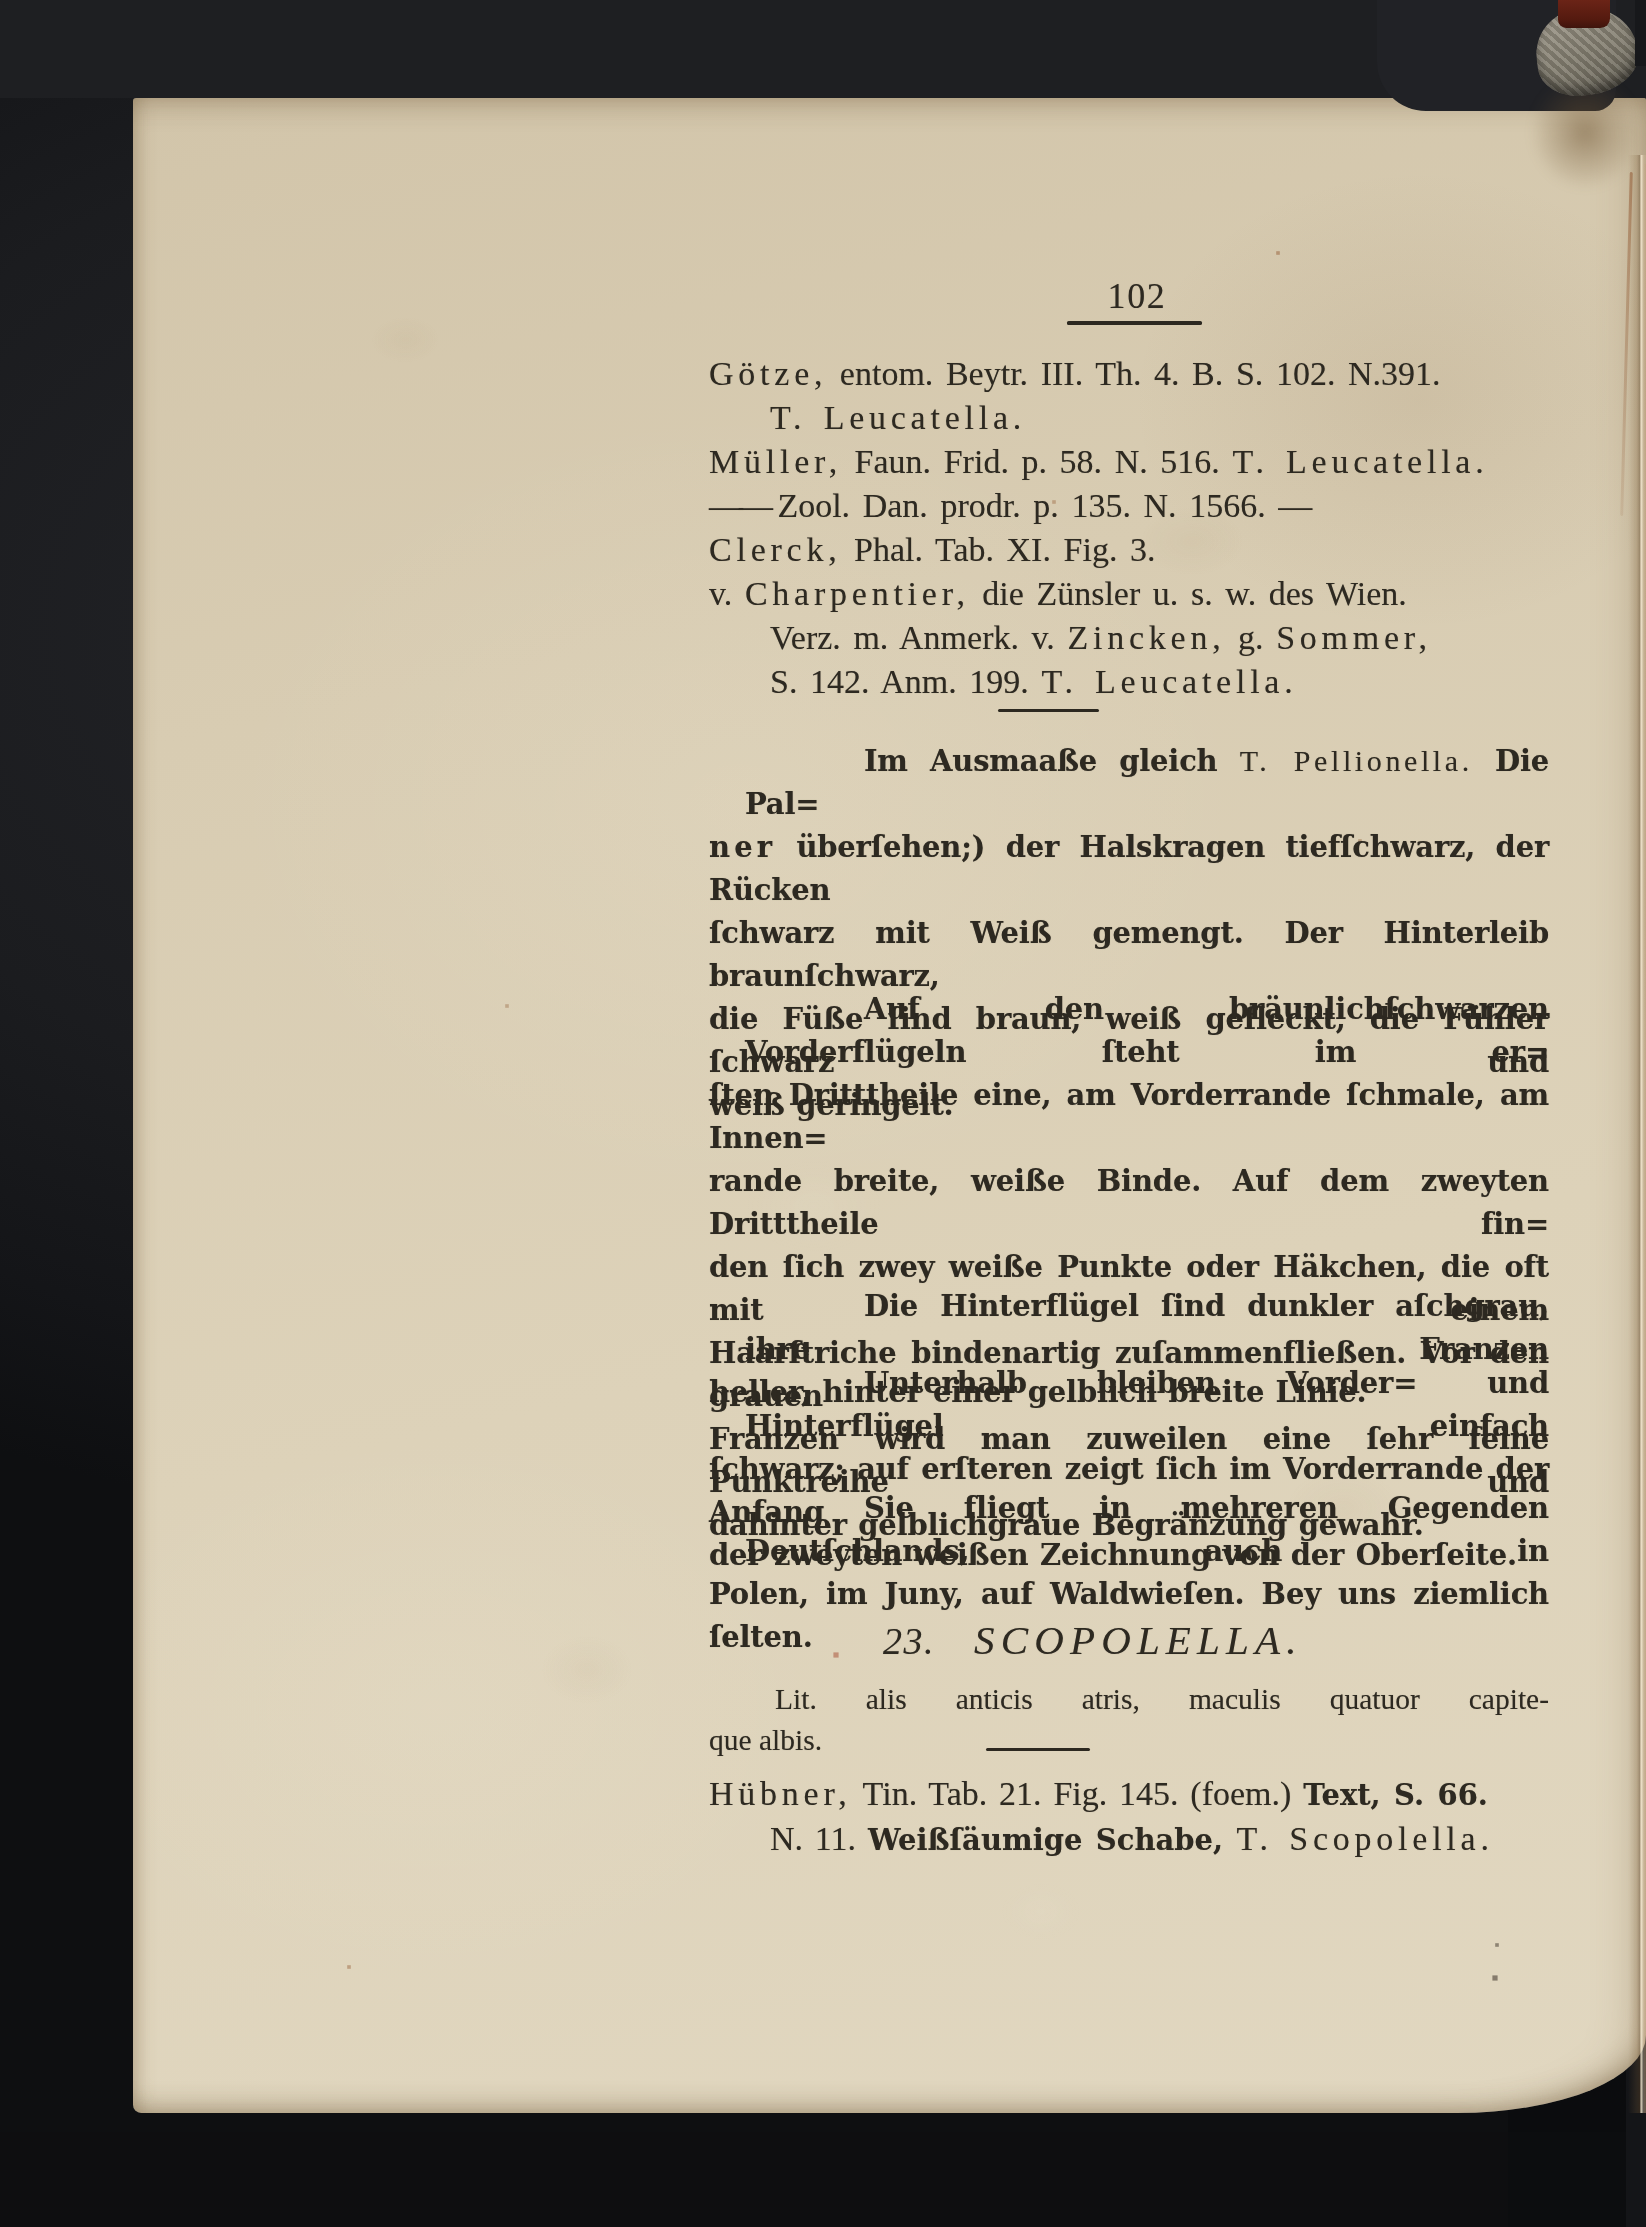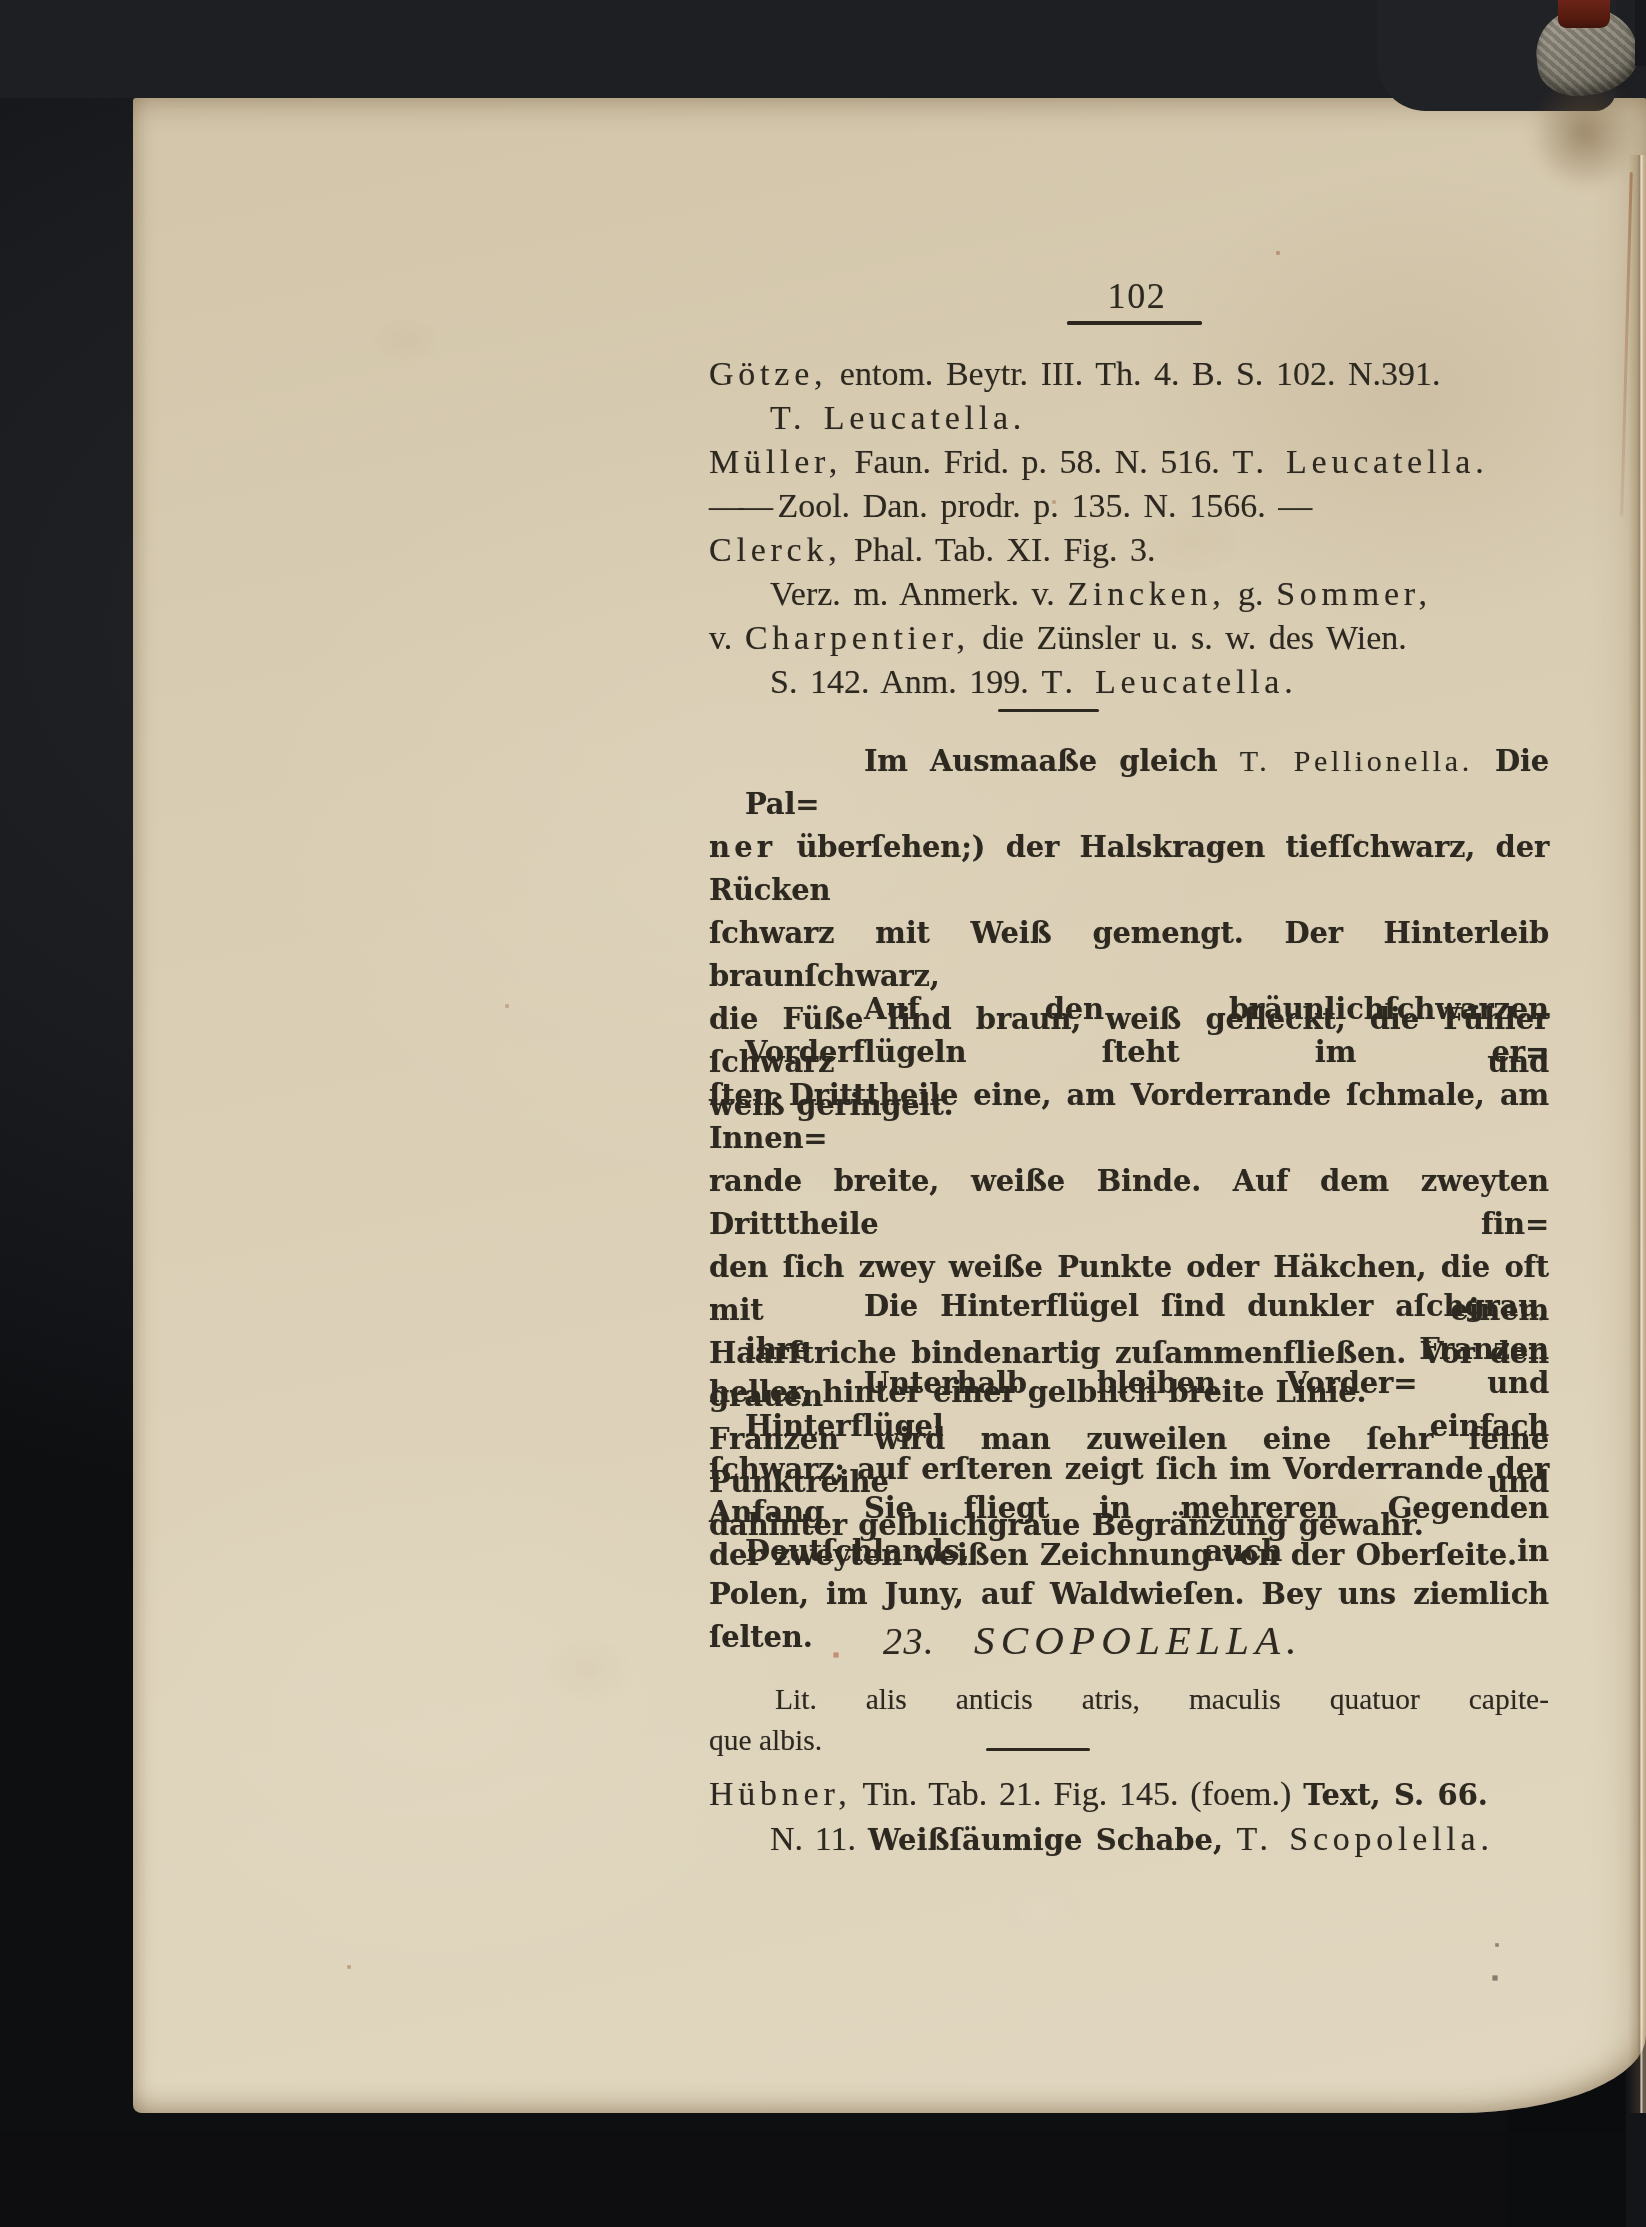--- a/index.html
+++ b/index.html
@@ -139,22 +139,22 @@
 
       <div class="blk pageno">102</div>
       <div class="rule pgrule"></div>
 
       <div class="blk citb">
         <div class="cl"><span class="sp">Götze,</span><span> entom. Beytr. III. Th. 4. B. S. 102. N.391.</span></div>
         <div class="cl ind-s"><span class="sp">T. Leucatella.</span></div>
         <div class="cl"><span class="sp">Müller,</span><span> Faun. Frid. p. 58. N. 516. </span><span class="sp">T. Leucatella.</span></div>
         <div class="cl"><span class="dash">—— </span><span>Zool. Dan. prodr. p. 135. N. 1566. </span><span class="dash">—</span></div>
         <div class="cl"><span class="sp">Clerck,</span><span> Phal. Tab. XI. Fig. 3.</span></div>
+        <div class="cl"><span>v. </span><span class="sp">Charpentier,</span><span> die Zünsler u. s. w. des Wien.</span></div>
         <div class="cl ind-s"><span>Verz. m. Anmerk. v. </span><span class="sp">Zincken,</span><span> g. </span><span class="sp">Sommer,</span></div>
-        <div class="cl"><span>v. </span><span class="sp">Charpentier,</span><span> die Zünsler u. s. w. des Wien.</span></div>
         <div class="cl ind-s"><span>S. 142. Anm. 199. </span><span class="sp">T. Leucatella.</span></div>
       </div>
 
       <div class="rule r1"></div>
 
       <div class="blk p1">
         <div class="fl ind j"><span>Im Ausmaaße gleich </span><span class="ansp">T. Pellionella.</span><span> Die Pal=</span></div>
         <div class="fl j"><span class="sp">ner</span><span> überſehen;) der Halskragen tiefſchwarz, der Rücken</span></div>
         <div class="fl j"><span>ſchwarz mit Weiß gemengt. Der Hinterleib braunſchwarz,</span></div>
         <div class="fl j"><span>die Füße ſind braun, weiß gefleckt, die Fühler ſchwarz und</span></div>

